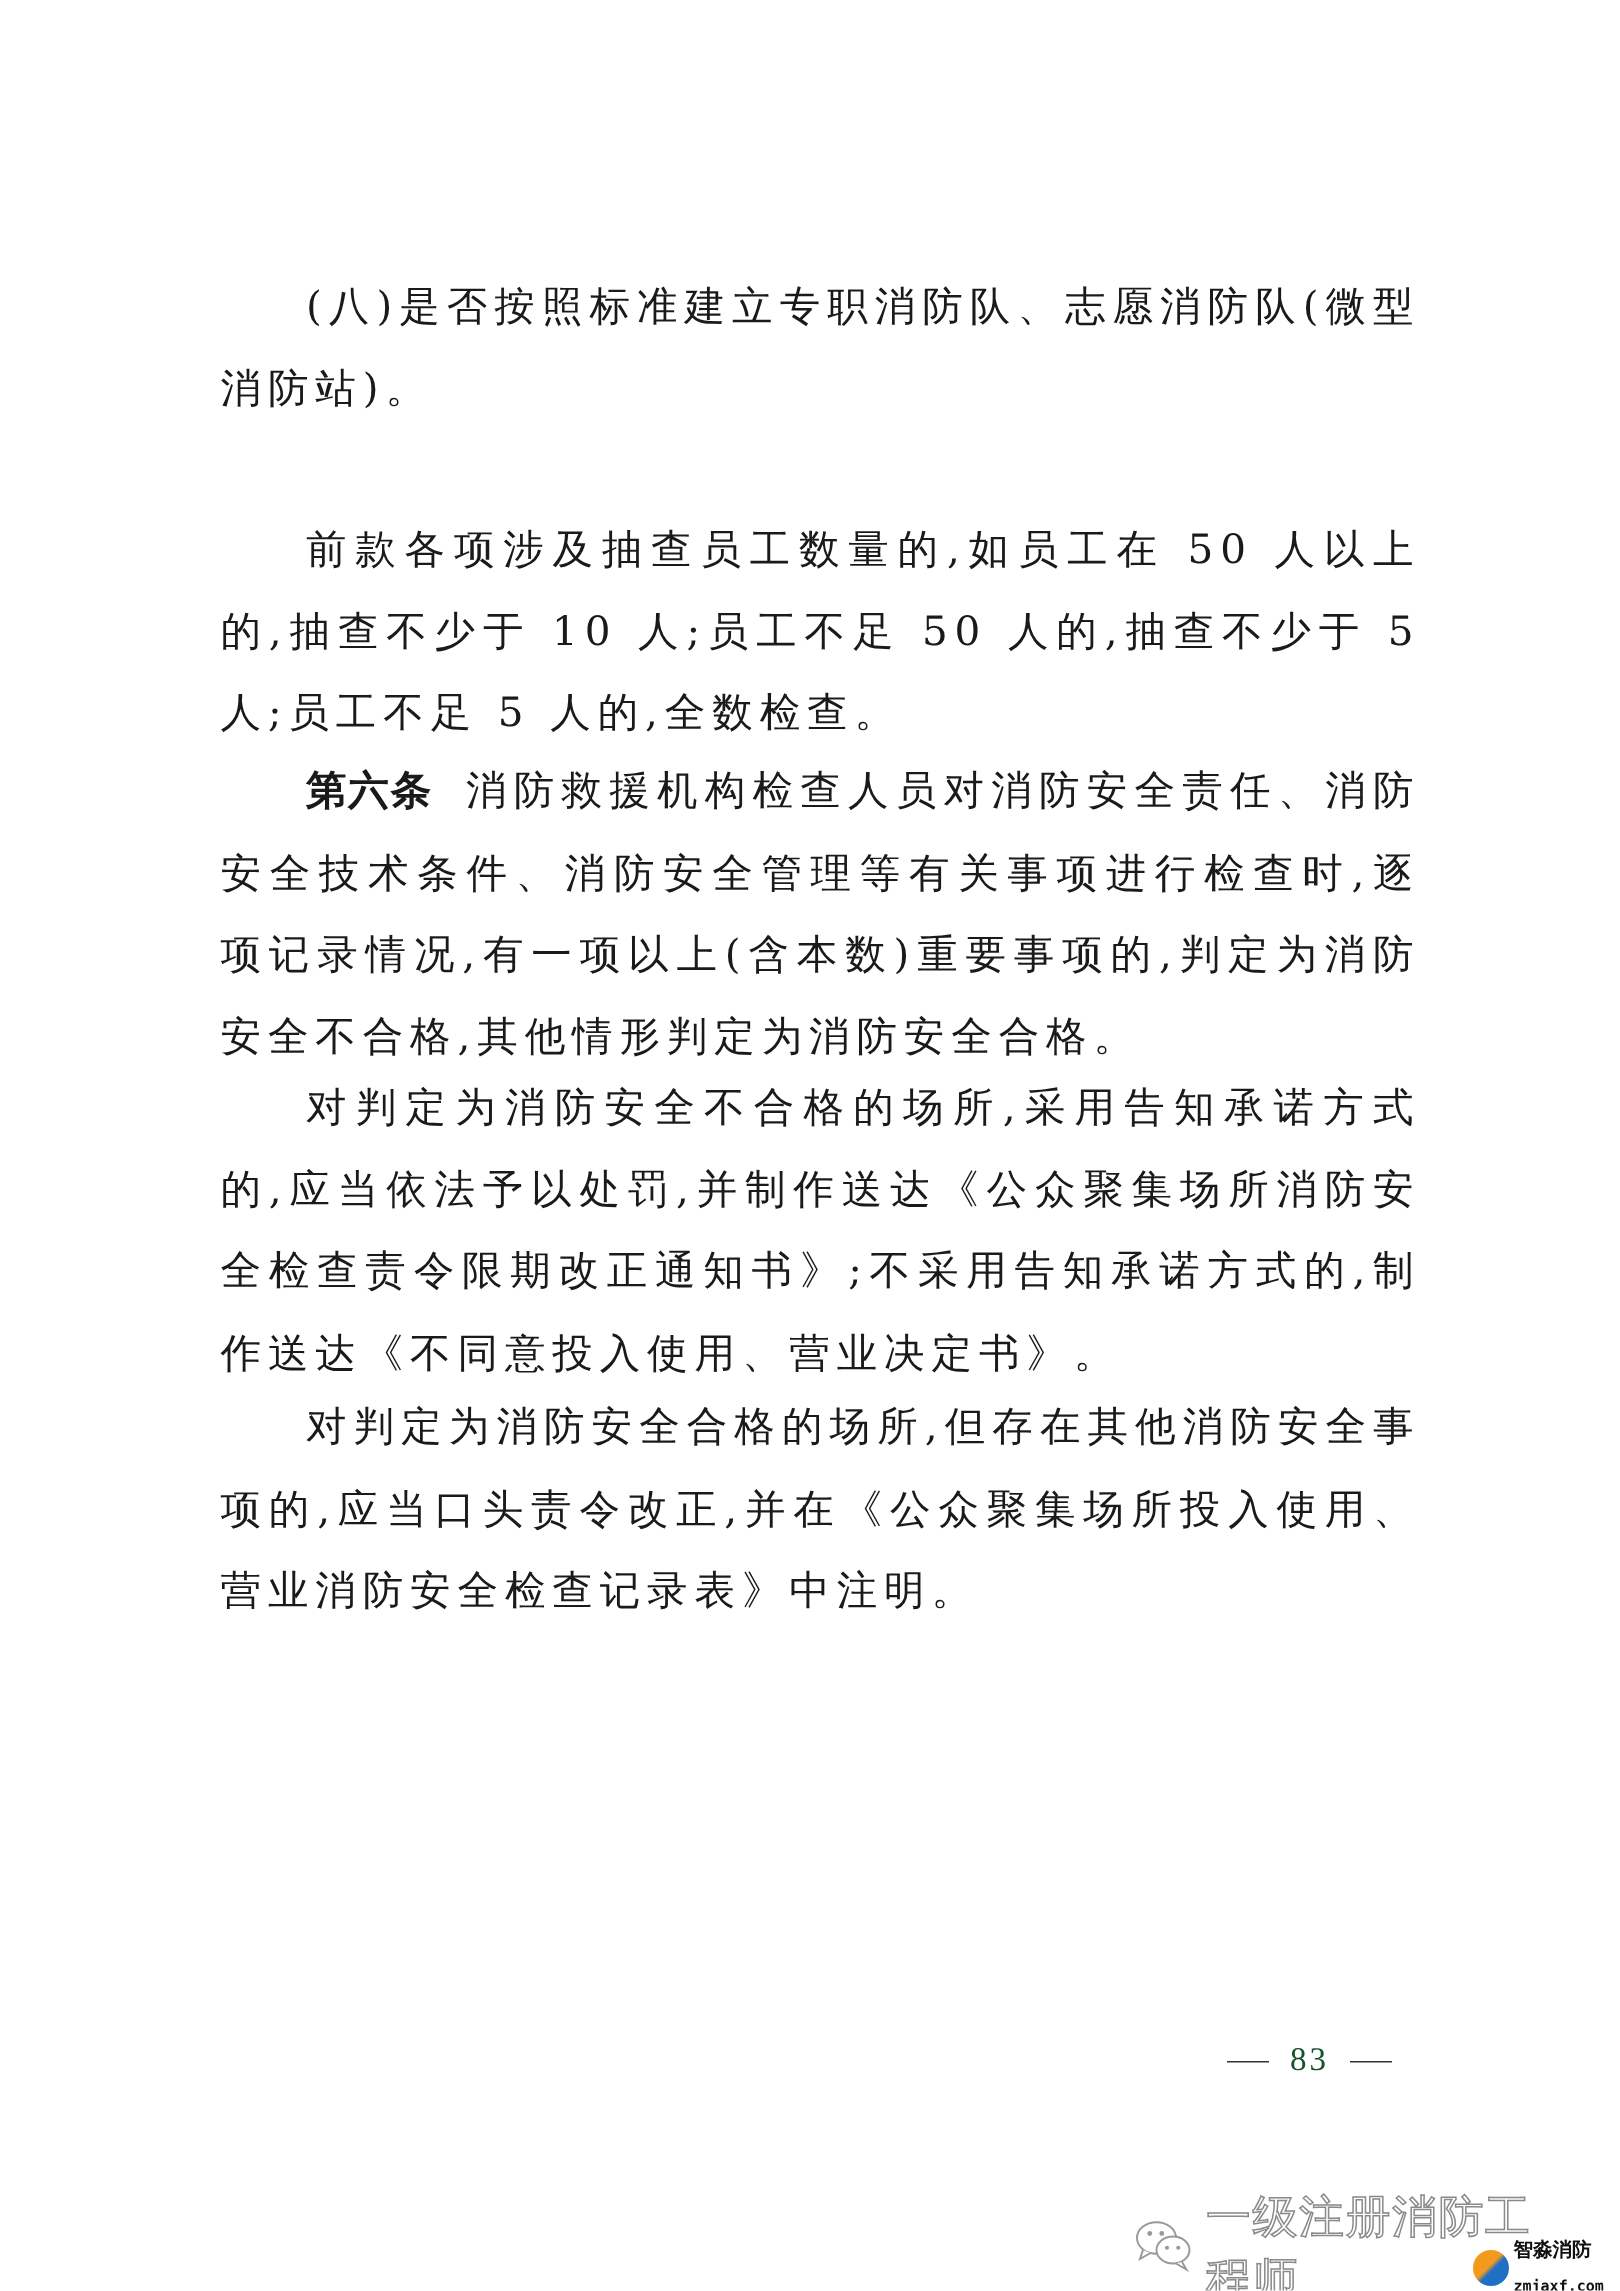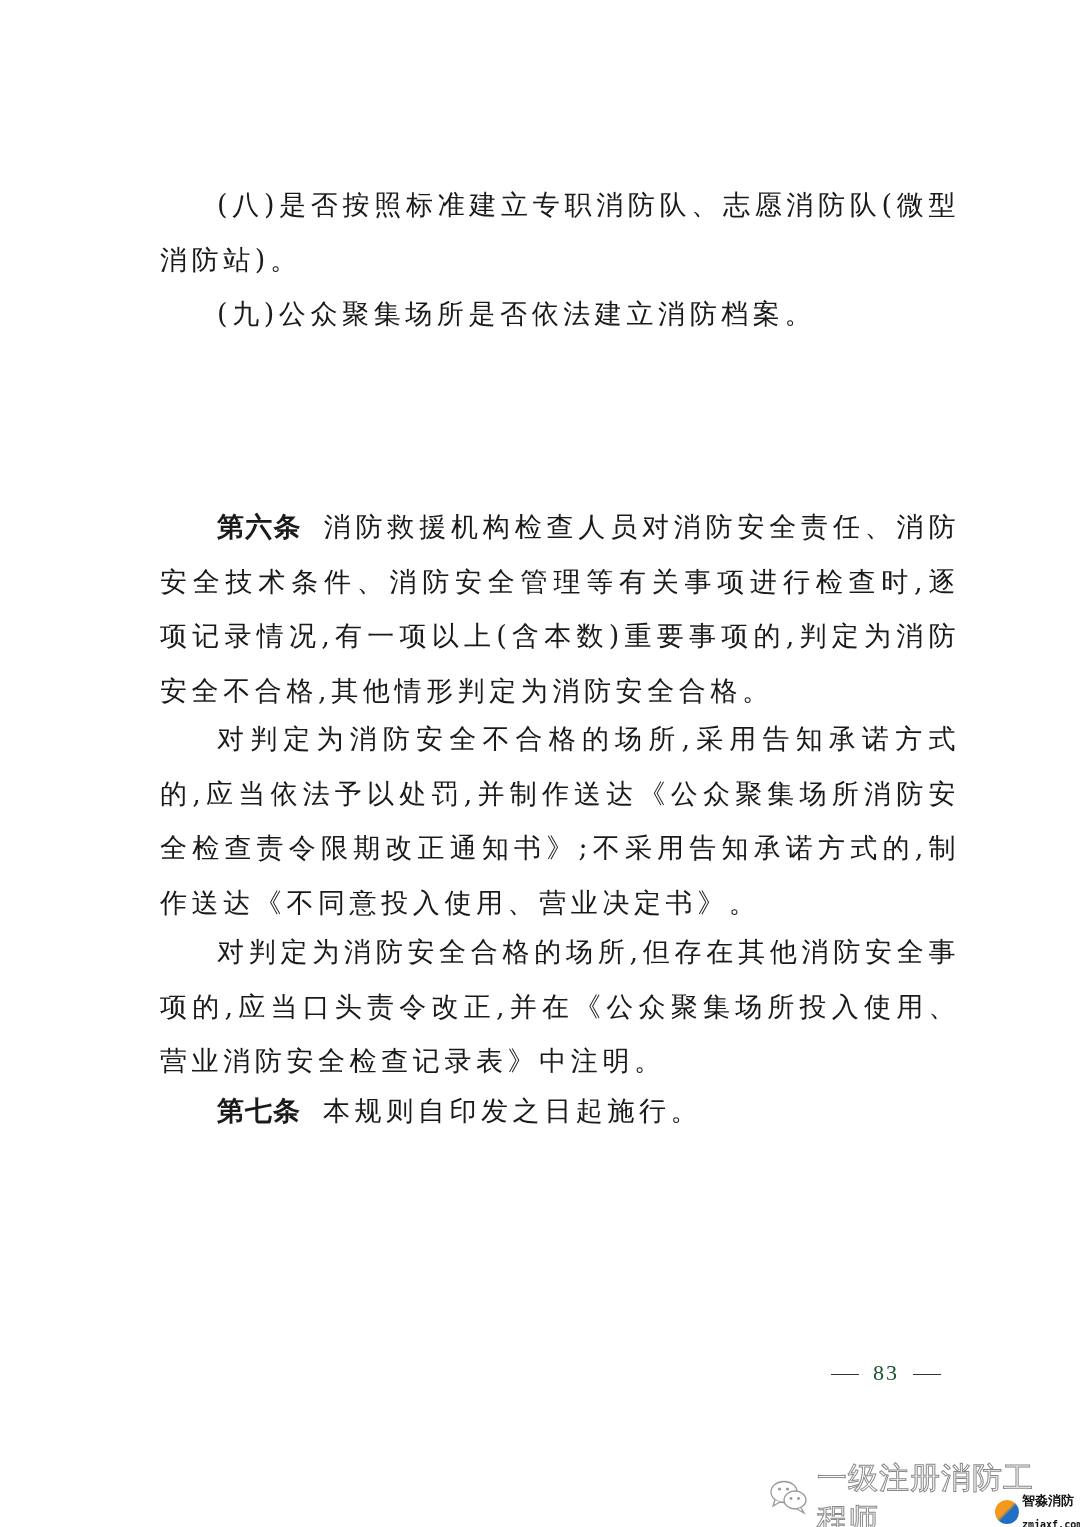--- a/index.html
+++ b/index.html
@@ -1,18 +1,18 @@
 <!DOCTYPE html>
 <html><head>
 <meta charset="utf-8">
 <style>
   html, body { margin: 0; padding: 0; background: #ffffff; }
   body { width: 1080px; height: 1527px; position: relative; overflow: hidden;
          font-family: "DejaVu Serif", "Liberation Serif", serif; color: #1a1a1a; }
-  .page { position: absolute; left: 17px; top: 0; width: 1044px; height: 1527px; }
+  .page { position: absolute; left: 4px; top: 0; width: 1044px; height: 1527px; }
   .para { position: absolute; left: 143px; width: 800px; font-size: 27px;
           line-height: 54.5px; letter-spacing: 4.6px; text-align: justify; text-align-last: left;
           text-indent: 57px; margin: 0; }
   .heading { font-family: Liberation Serif, serif; font-weight: bold; letter-spacing: 1px; margin-right: 22px; }
   .page-number { position: absolute; left: 800px; top: 1360px; font-size: 22px; letter-spacing: 2px;
                  font-family: "Liberation Serif", serif; color: #14532d; }
   .page-number .dash { display: inline-block; width: 28px; border-top: 1.5px solid #333; vertical-align: middle; margin: 0 14px; }
   .watermark { position: absolute; left: 752px; top: 1458px; display: flex; align-items: center; }
   .wm-text { font-family: Liberation Serif, serif; font-size: 30px; color: #ffffff;
              -webkit-text-stroke: 1px #8a8a8a; letter-spacing: 1px; margin-left: 8px; }
@@ -25,40 +25,37 @@
 </style>
 </head>
 <body>
 
 <div class="page">
 
   <p class="para" style="top:178px">
     <span>(八)是否按照标准建立专职消防队、志愿消防队(微型消防站)。</span>
   </p>
 
-  <p class="para" style="top:287px">
-    <span>(九)公众聚集场所是否依法建立消防档案。</span>
+
+  <p class="para" style="top:340px">
+    <span>前款各项涉及抽查员工数量的,如员工在 50 人以上的,抽查不少于 10 人;员工不足 50 人的,抽查不少于 5 人;员工不足 5 人的,全数检查。</span>
   </p>
-
 
   <p class="para" style="top:500px">
     <span class="heading">第六条</span><span>消防救援机构检查人员对消防安全责任、消防安全技术条件、消防安全管理等有关事项进行检查时,逐项记录情况,有一项以上(含本数)重要事项的,判定为消防安全不合格,其他情形判定为消防安全合格。</span>
   </p>
 
   <p class="para" style="top:712px">
     <span>对判定为消防安全不合格的场所,采用告知承诺方式的,应当依法予以处罚,并制作送达《公众聚集场所消防安全检查责令限期改正通知书》;不采用告知承诺方式的,制作送达《不同意投入使用、营业决定书》。</span>
   </p>
 
   <p class="para" style="top:925px">
     <span>对判定为消防安全合格的场所,但存在其他消防安全事项的,应当口头责令改正,并在《公众聚集场所投入使用、营业消防安全检查记录表》中注明。</span>
   </p>
 
-  <p class="para" style="top:1084px">
-    <span class="heading">第七条</span><span>本规则自印发之日起施行。</span>
-  </p>
 
   <div class="page-number">
     <span class="dash"></span><span>83</span><span class="dash"></span>
   </div>
 
   <div class="watermark">
     <span>
       <svg width="40" height="36" viewBox="0 0 40 36">
         <ellipse cx="15" cy="13" rx="13" ry="10.5" fill="#fff" stroke="#999" stroke-width="1.3"></ellipse>
         <path d="M6 21 L4 27 L11 23" fill="#fff" stroke="#999" stroke-width="1.3"></path>

